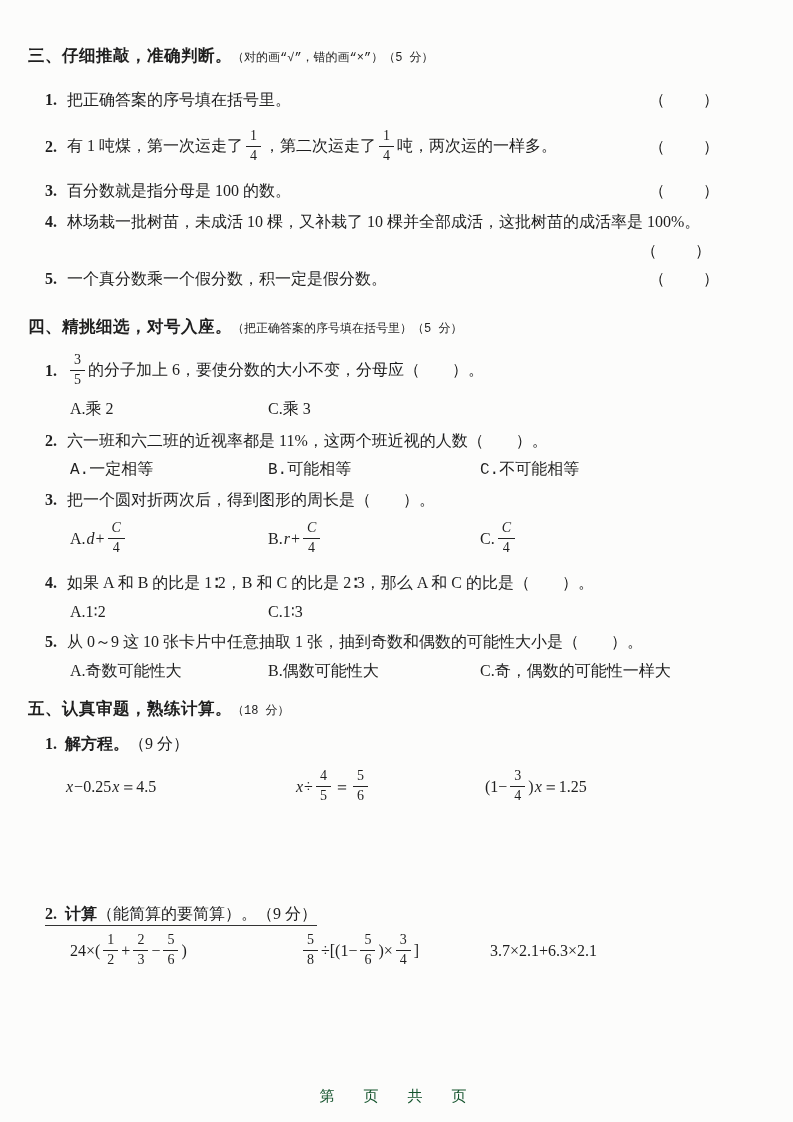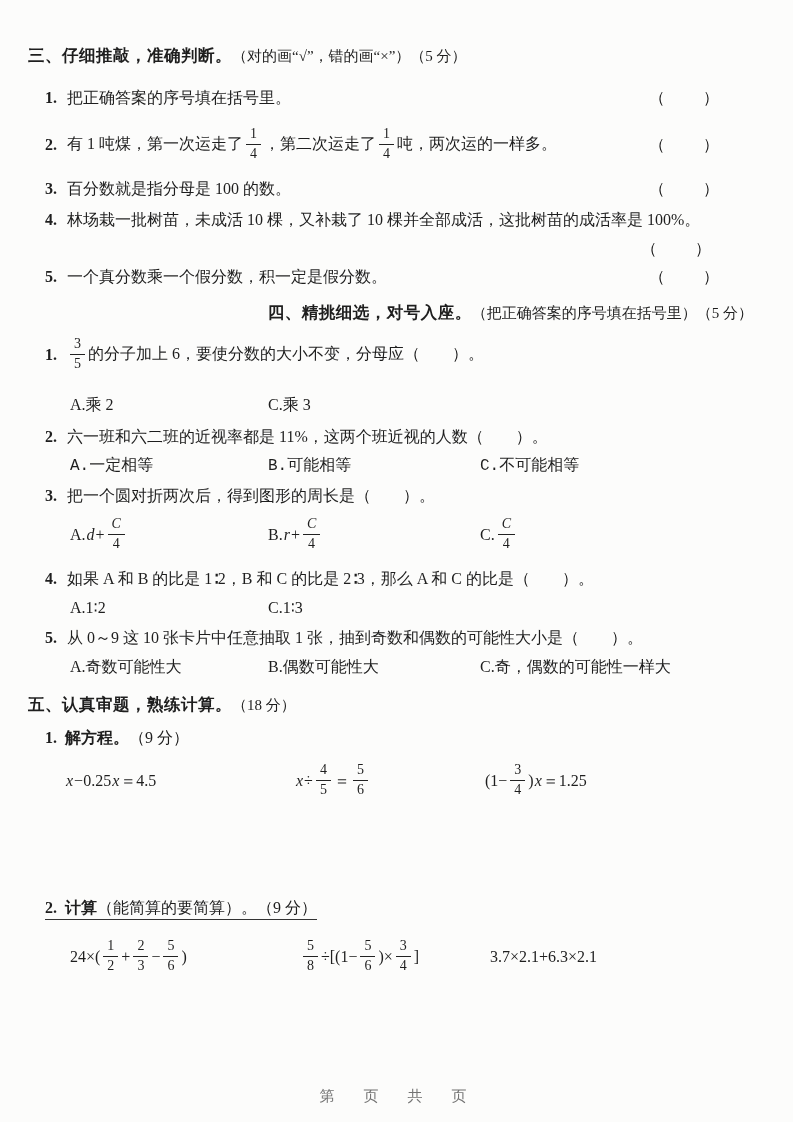--- a/index.html
+++ b/index.html
@@ -13,22 +13,22 @@
     font-size:16px;
     overflow:hidden;
   }
   .sec-head{
     margin-left:28px;margin-right:40px;
     font-family:"DejaVu Sans","Liberation Sans",sans-serif;
     font-weight:700;font-size:16.5px;letter-spacing:.5px;
     line-height:24px;
   }
   .sec-head .note{
-    font-family:Liberation Serif, serif;
-    font-weight:400;font-size:15px;letter-spacing:0;
+    font-family:Liberation Mono, monospace;
+    font-weight:400;font-size:12px;letter-spacing:0;
   }
   .jrow{display:flex;align-items:center;margin-left:45px;margin-right:80px;line-height:22px;}
   .jrow .qno{font-weight:700;margin-right:10px;white-space:nowrap;}
   .jrow .qtext{flex:1;}
   .jrow .jbr{width:64px;text-align:right;white-space:nowrap;letter-spacing:2px;}
   .brow{display:flex;justify-content:flex-end;margin-right:80px;line-height:22px;}
   .brow .jbr{letter-spacing:2px;}
   .crow{display:flex;align-items:center;margin-left:45px;margin-right:30px;line-height:22px;}
   .crow .qno{font-weight:700;margin-right:10px;white-space:nowrap;}
   .orow{display:flex;align-items:center;margin-left:70px;margin-right:20px;line-height:22px;}
@@ -43,21 +43,21 @@
   .subhead .qno{font-weight:700;margin-right:8px;}
   .subhead .lbl{font-family:"DejaVu Sans","Liberation Sans",sans-serif;font-weight:700;font-size:16px;}
   .subhead.u .inner{border-bottom:1.5px solid #333;padding-bottom:3px;}
   .mrow{display:flex;align-items:center;margin-left:65px;margin-right:20px;line-height:24px;}
   .mcol1{width:230px;display:flex;align-items:center;}
   .mcol2{width:190px;display:flex;align-items:center;}
   .mcol3{flex:1;display:flex;align-items:center;}
   .math i{font-style:italic;margin:0 1px;}
   .footer{
     position:absolute;bottom:16px;left:0;width:100%;
-    text-align:center;font-size:15px;letter-spacing:7px;color:#737373;
+    text-align:center;font-size:15px;letter-spacing:7px;color:#14532d;
   }
 </style>
 </head>
 <body>
 
 <div class="page">
 
   <div class="sec-head" style="margin-top:44px;">
     <span>三、仔细推敲，准确判断。</span><span class="note">（对的画“√”，错的画“×”）（5 分）</span>
   </div>
@@ -89,31 +89,31 @@
   <div class="brow" style="margin-top:7px;">
     <span class="jbr">（　　）</span>
   </div>
 
   <div class="jrow" style="margin-top:6px;">
     <span class="qno">5.</span>
     <span class="qtext">一个真分数乘一个假分数，积一定是假分数。</span>
     <span class="jbr">（　　）</span>
   </div>
 
-  <div class="sec-head" style="margin-top:13px;text-align:right;">
+  <div class="sec-head" style="margin-top:25px;">
     <span>四、精挑细选，对号入座。</span><span class="note">（把正确答案的序号填在括号里）（5 分）</span>
   </div>
 
   <div class="crow" style="margin-top:7px;height:46px;">
     <span class="qno">1.</span>
     <span>
       <span class="fr"><span class="fn">3</span><span class="fd">5</span></span><span>的分子加上 6，要使分数的大小不变，分母应（　　）。</span>
     </span>
   </div>
-  <div class="orow" style="margin-top:16px;align-items:center;">
+  <div class="orow" style="margin-top:4px;align-items:center;">
     <span class="ocol-a">A.乘 2</span>
     <span class="ocol-c">C.乘 3</span>
   </div>
 
   <div class="crow" style="margin-top:10px;">
     <span class="qno">2.</span>
     <span>六一班和六二班的近视率都是 11%，这两个班近视的人数（　　）。</span>
   </div>
   <div class="orow" style="margin-top:7px;font-family:Liberation Mono, monospace;">
     <span class="ocol-a">A.一定相等</span>
@@ -209,21 +209,21 @@
         <span>)</span>
         <i>x</i>
         <span>＝1.25</span>
     </span>
   </div>
 
   <div class="subhead u" style="margin-top:92px;">
     <span class="inner"><span class="qno">2.</span><span class="lbl">计算</span><span>（能简算的要简算）。（9 分）</span></span>
   </div>
 
-  <div class="mrow" style="margin-top:12px;height:52px;margin-left:70px;">
+  <div class="mrow" style="height:52px;margin-left:70px;">
     <span class="mcol1 math">
       <span>24×(</span>
         <span class="fr">
           <span class="fn">1</span>
           <span class="fd">2</span>
         </span>
         <span>+</span>
         <span class="fr">
           <span class="fn">2</span>
           <span class="fd">3</span>

